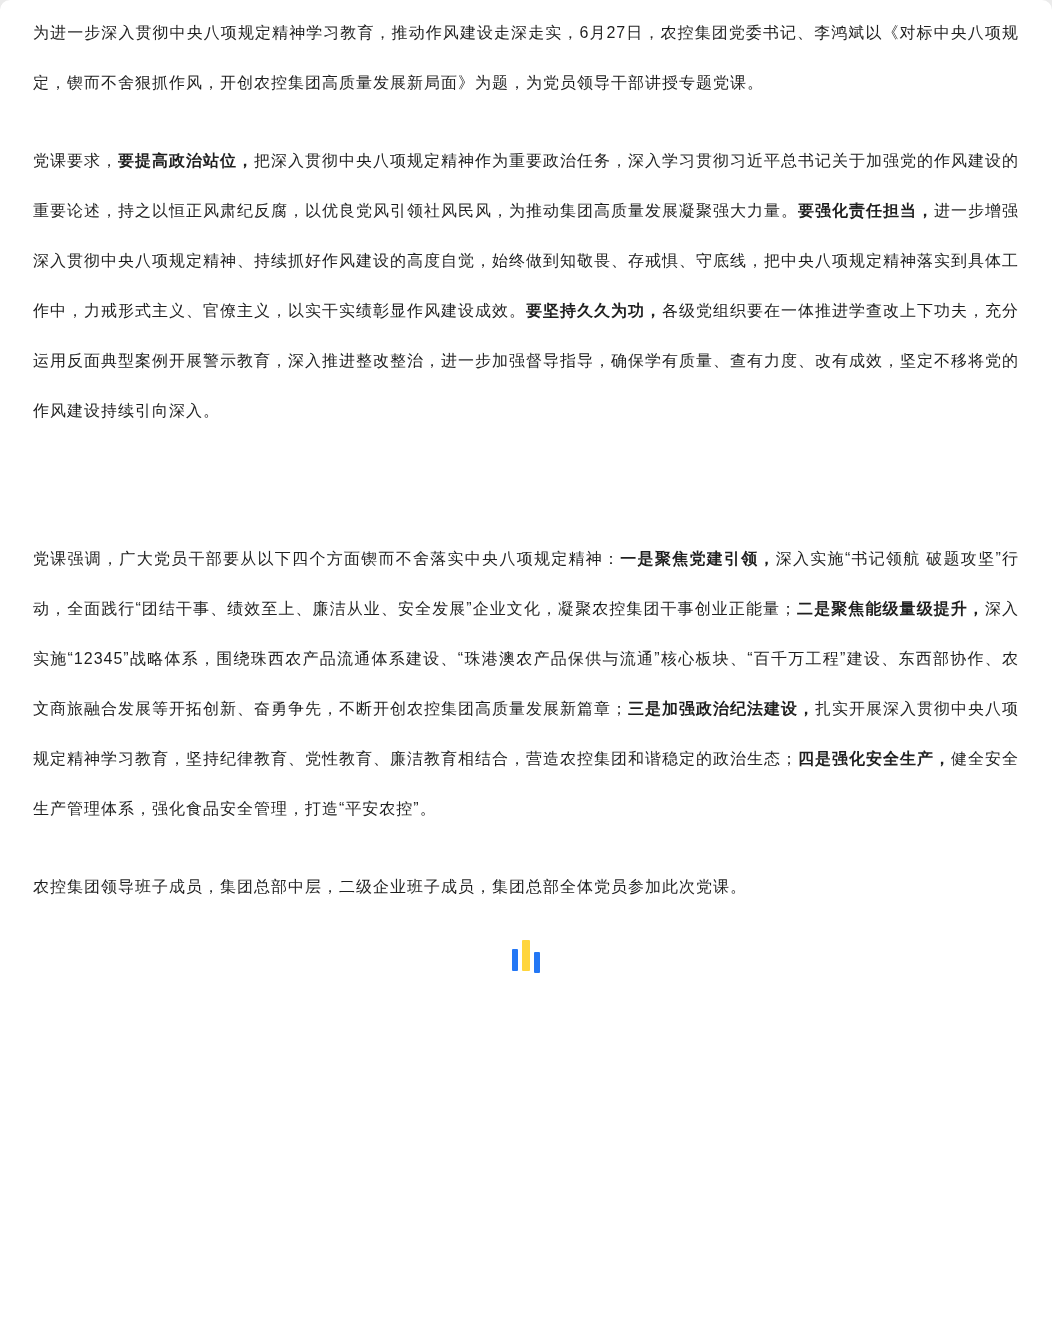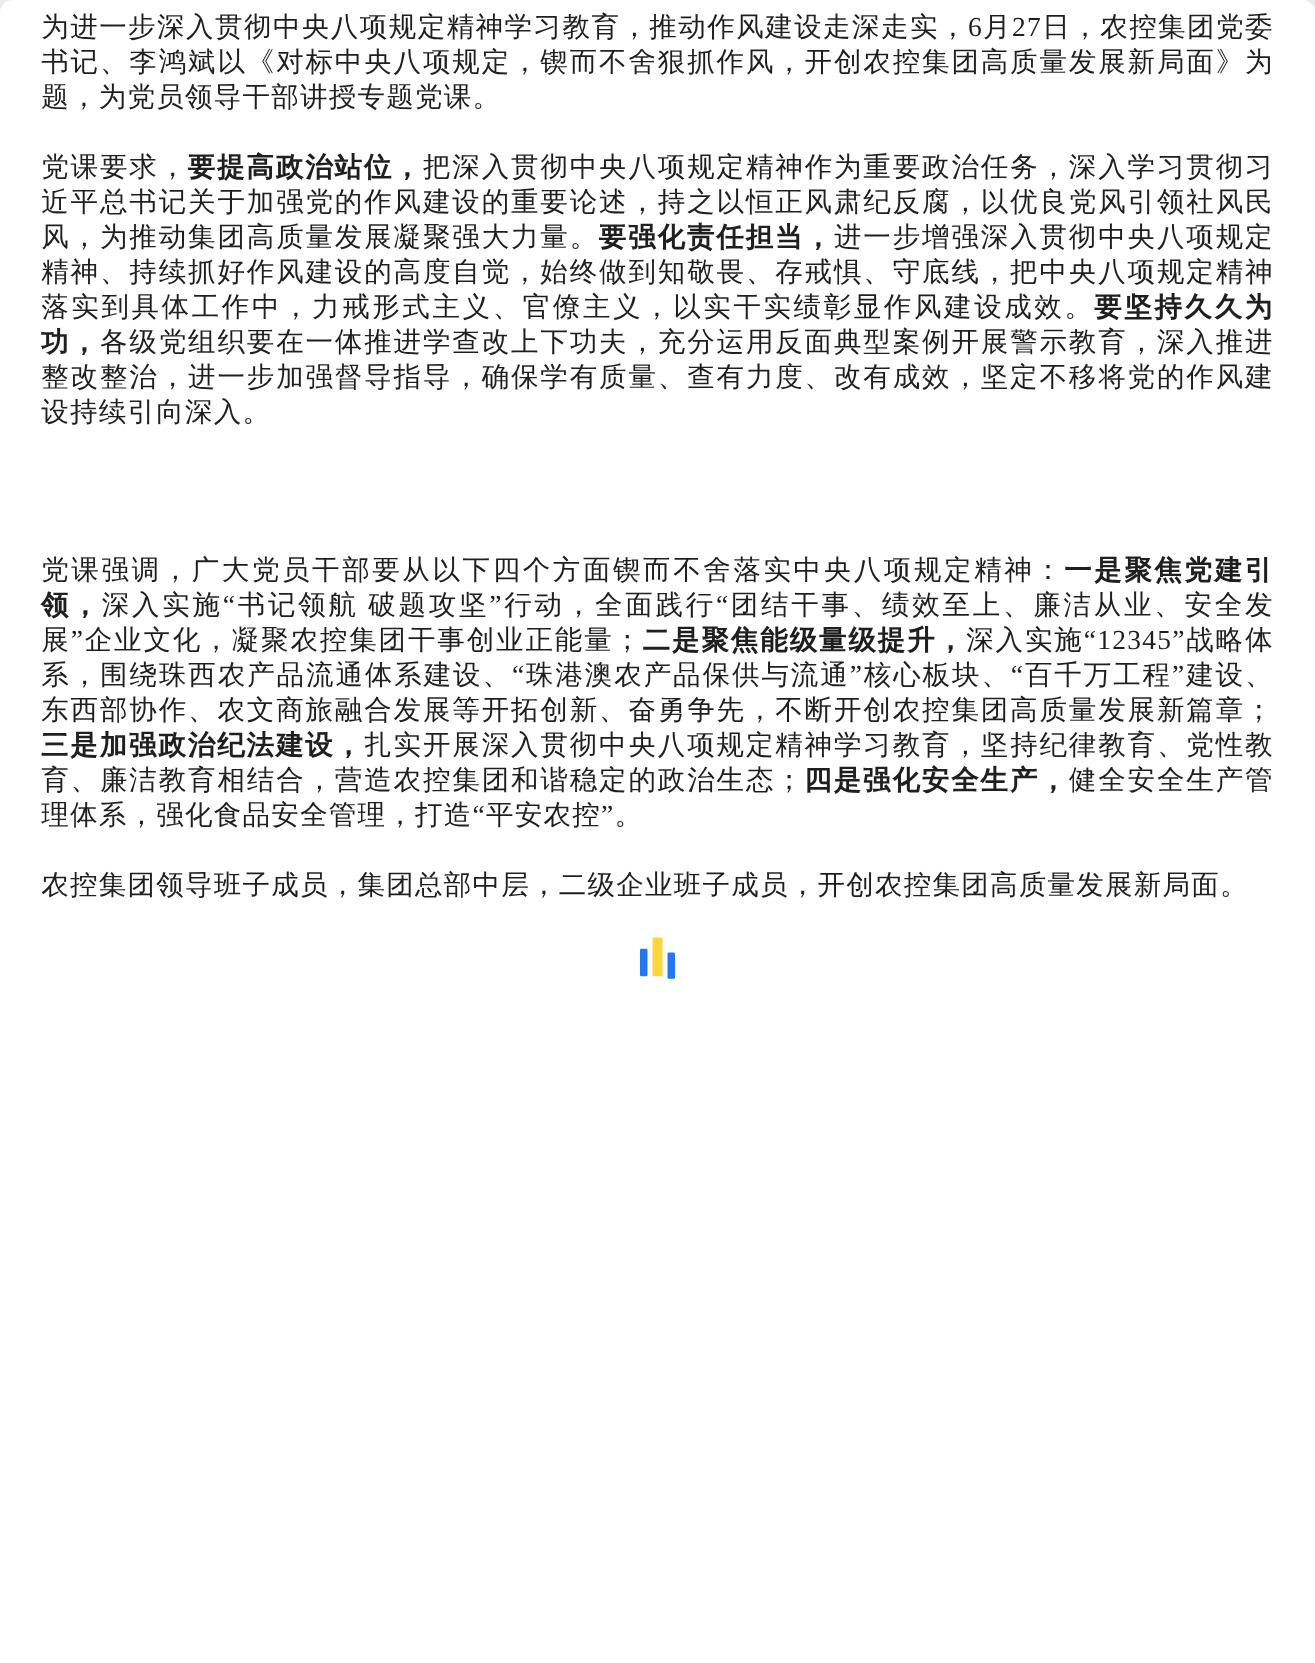--- a/index.html
+++ b/index.html
@@ -18,23 +18,23 @@
     height: 1330px;
     background: #ffffff;
     border-radius: 10px 10px 0 0;
     padding: 8px 33px 0 33px;
     overflow: hidden;
   }
   .article {
     width: 986px;
   }
   .para {
-    font-family: Liberation Serif, serif;
-    font-size: 22px;
-    line-height: 28px;
+    font-family: Liberation Sans, sans-serif;
+    font-size: 16px;
+    line-height: 50px;
     letter-spacing: 1px;
     color: #1f1f1f;
     text-align: justify;
     margin: 0 0 28px 0;
     word-break: break-word;
   }
   .para strong {
     font-weight: 700;
     margin-top: 32px;
   }
@@ -57,20 +57,20 @@
 </style>
 </head>
 <body>
 
 <div class="page">
   <div class="article">
       <p class="para"><span>为进一步深入贯彻中央八项规定精神学习教育，推动作风建设走深走实，6月27日，农控集团党委书记、李鸿斌以《对标中央八项规定，锲而不舍狠抓作风，开创农控集团高质量发展新局面》为题，为党员领导干部讲授专题党课。</span></p>
       <p class="para"><span>党课要求，</span><strong>要提高政治站位，</strong><span>把深入贯彻中央八项规定精神作为重要政治任务，深入学习贯彻习近平总书记关于加强党的作风建设的重要论述，持之以恒正风肃纪反腐，以优良党风引领社风民风，为推动集团高质量发展凝聚强大力量。</span><strong>要强化责任担当，</strong><span>进一步增强深入贯彻中央八项规定精神、持续抓好作风建设的高度自觉，始终做到知敬畏、存戒惧、守底线，把中央八项规定精神落实到具体工作中，力戒形式主义、官僚主义，以实干实绩彰显作风建设成效。</span><strong>要坚持久久为功，</strong><span>各级党组织要在一体推进学查改上下功夫，充分运用反面典型案例开展警示教育，深入推进整改整治，进一步加强督导指导，确保学有质量、查有力度、改有成效，坚定不移将党的作风建设持续引向深入。</span></p>
       <p class="para para-spacer"></p>
       <p class="para"><span>党课强调，广大党员干部要从以下四个方面锲而不舍落实中央八项规定精神：</span><strong>一是聚焦党建引领，</strong><span>深入实施“书记领航 破题攻坚”行动，全面践行“团结干事、绩效至上、廉洁从业、安全发展”企业文化，凝聚农控集团干事创业正能量；</span><strong>二是聚焦能级量级提升，</strong><span>深入实施“12345”战略体系，围绕珠西农产品流通体系建设、“珠港澳农产品保供与流通”核心板块、“百千万工程”建设、东西部协作、农文商旅融合发展等开拓创新、奋勇争先，不断开创农控集团高质量发展新篇章；</span><strong>三是加强政治纪法建设，</strong><span>扎实开展深入贯彻中央八项规定精神学习教育，坚持纪律教育、党性教育、廉洁教育相结合，营造农控集团和谐稳定的政治生态；</span><strong>四是强化安全生产，</strong><span>健全安全生产管理体系，强化食品安全管理，打造“平安农控”。</span></p>
-      <p class="para"><span>农控集团领导班子成员，集团总部中层，二级企业班子成员，开创农控集团高质量发展新局面。</span></p>
+      <p class="para"><span>农控集团领导班子成员，集团总部中层，二级企业班子成员，集团总部全体党员参加此次党课。</span></p>
     </div>
   <div class="logo">
       <span class="bar" style="background: rgb(35, 119, 245); width: 6px; height: 22px; margin-top: 9px;"></span>
       <span class="bar" style="background: rgb(255, 213, 60); width: 8px; height: 31px; margin-top: 0px;"></span>
       <span class="bar" style="background: rgb(35, 119, 245); width: 6px; height: 21px; margin-top: 12px;"></span>
     </div>
 </div>
 
 </body></html>

